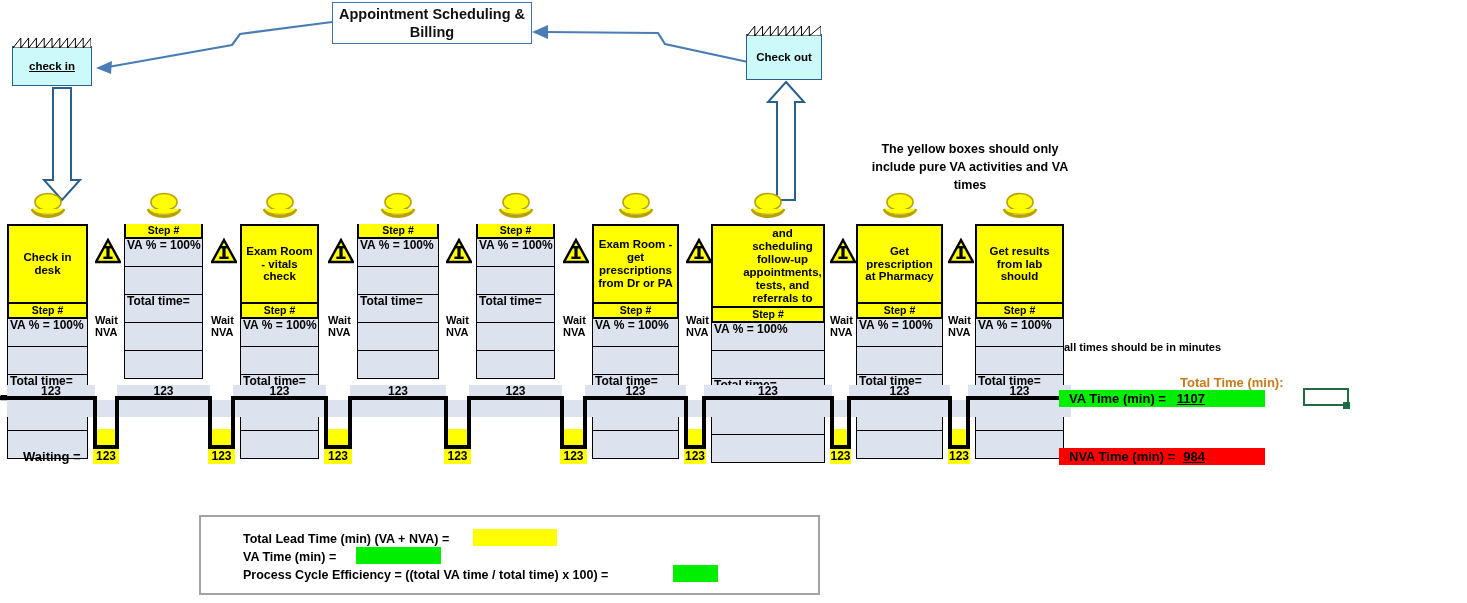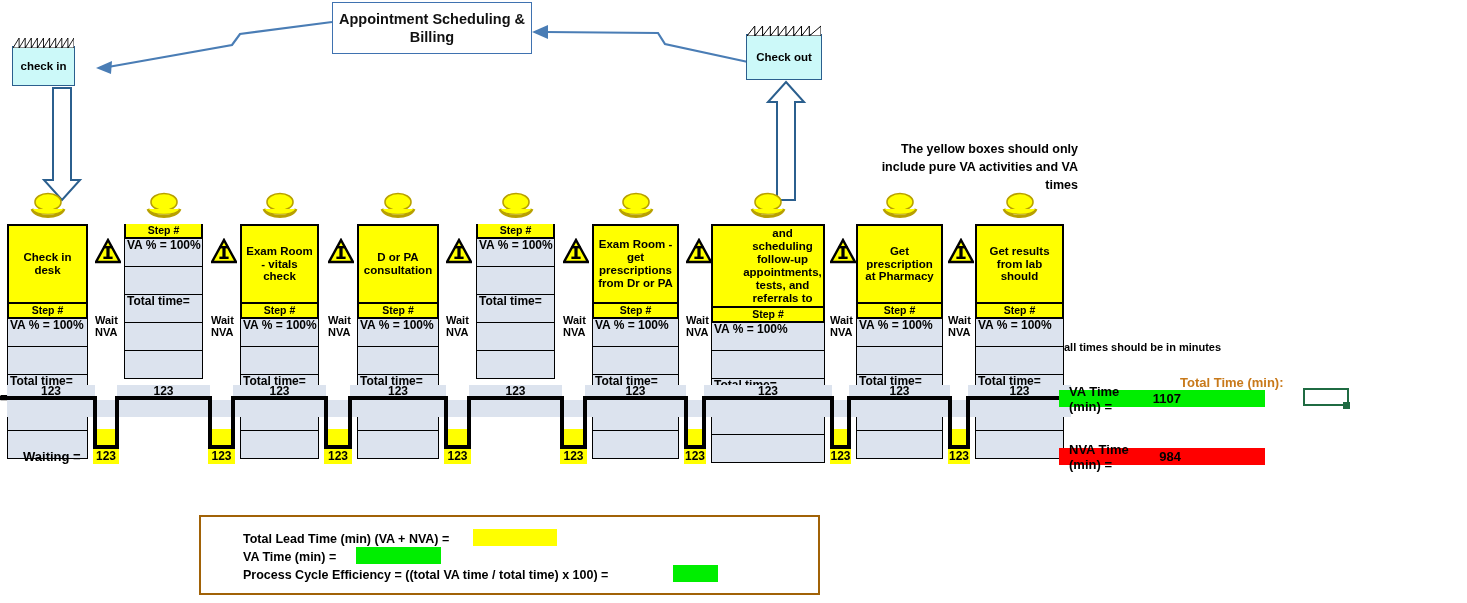--- a/index.html
+++ b/index.html
@@ -47,32 +47,32 @@
   .tl-val{position:absolute;text-align:center;font-weight:bold;font-size:12px;
           color:#000;line-height:14px;}
   .tl-wait-fill{position:absolute;background:#ffff00;}
   .tl-wait-val{position:absolute;background:#ffff00;text-align:center;
                font-weight:bold;font-size:12px;line-height:15px;color:#000;}
 
   
   .sumbar{position:absolute;box-sizing:border-box;display:flex;
           align-items:center;font-weight:bold;font-size:13px;color:#000;}
   .sumbar .lab{padding-left:10px;}
-  .sumbar .val{margin-left:auto;padding-right:84px;}
+  .sumbar .val{margin-left:auto;padding-right:60px;text-decoration:underline;}
 
   .totlabel{position:absolute;font-weight:bold;font-size:13px;color:#c8791a;}
-  .note{position:absolute;text-align:right;font-weight:bold;font-size:12.5px;
+  .note{position:absolute;text-align:center;font-weight:bold;font-size:12.5px;
         line-height:1.45;color:#000;}
   .minnote{position:absolute;font-weight:bold;font-size:11px;color:#000;}
   .waitinglabel{position:absolute;font-weight:bold;font-size:13px;color:#000;}
   .eqleft{position:absolute;font-weight:bold;font-size:13px;color:#000;}
 
   
   .panel{position:absolute;box-sizing:border-box;background:#fff;
-         border:2px solid #a16207;}
+         border:2px solid #a3a3a3;}
   .panel .line{position:absolute;font-weight:bold;font-size:12.5px;color:#000;
                white-space:nowrap;}
   .swatch{position:absolute;}
 
   
   .xlsel{position:absolute;box-sizing:border-box;border:2px solid #1f6b42;}
   .xlhandle{position:absolute;background:#1f6b42;width:7px;height:7px;}
 </style>
 </head>
 <body>
@@ -87,25 +87,25 @@
 
   <g>
     <polygon points="53,88 53,180 44,180 62,200 80,180 71,180 71,88" fill="#ffffff" stroke="#2b5f8e" stroke-width="2"></polygon>
   </g>
 
   <g>
     <polygon points="786,82 804,102 795,102 795,200 777,200 777,102 768,102" fill="#ffffff" stroke="#2b5f8e" stroke-width="2"></polygon>
   </g>
 </svg>
 
-<div class="ctrlbox" id="ctrlbox" style="left:332px;top:2px;width:200px;height:52px;">
+<div class="ctrlbox" id="ctrlbox" style="left:332px;top:2px;width:200px;height:42px;">
   <span>Appointment Scheduling &amp; Billing</span>
 </div>
 
-<div class="factory" style="left:12px;top:46px;width:63px;height:40px;">
+<div class="factory" style="left:12px;top:46px;width:80px;height:40px;text-decoration:underline;">
   <svg class="roof" viewBox="0 0 80 11" preserveAspectRatio="none">
     <path d="M0,11 L0,11 M0,11 L8,1 L8,11 L16,1 L16,11 L24,1 L24,11 L32,1 L32,11
              L40,1 L40,11 L48,1 L48,11 L56,1 L56,11 L64,1 L64,11 L72,1 L72,11 L80,1 L80,11 Z" fill="#ffffff" stroke="#000" stroke-width="1"></path>
   </svg>
   <span>check in</span>
 </div>
 
 <div class="factory" style="left:746px;top:34px;width:76px;height:46px;">
   <svg class="roof" viewBox="0 0 76 11" preserveAspectRatio="none">
     <path d="M0,11 L8,1 L8,11 L16,1 L16,11 L24,1 L24,11 L32,1 L32,11
@@ -159,21 +159,20 @@
       <div class="r">Total time=</div>
       <div class="r"></div>
       <div class="r"></div>
     </div>
     <div class="oper" style="left: 376px; top: 192px;"><svg width="44" height="30" viewBox="0 0 44 30">
         <ellipse cx="22" cy="10" rx="13" ry="8.5" fill="#ffff00" stroke="#b8a000" stroke-width="1.6"></ellipse>
         <path d="M6,17 C10,27 34,27 38,17" fill="none" stroke="#b8a000" stroke-width="3"></path>
         <path d="M6,17 C10,24 34,24 38,17" fill="#ffff00" stroke="#b8a000" stroke-width="1.2"></path>
       </svg></div>
     <div class="proc" style="left: 357px; top: 224px; width: 82px;">
-      <div class="title" style="height: 80px;">D or PA consultation</div>
       <div class="stepbar">Step #</div>
       <div class="r">VA % = 100%</div>
       <div class="r"></div>
       <div class="r">Total time=</div>
       <div class="r"></div>
       <div class="r"></div>
     </div>
     <div class="oper" style="left: 493.5px; top: 192px;"><svg width="44" height="30" viewBox="0 0 44 30">
         <ellipse cx="22" cy="10" rx="13" ry="8.5" fill="#ffff00" stroke="#b8a000" stroke-width="1.6"></ellipse>
         <path d="M6,17 C10,27 34,27 38,17" fill="none" stroke="#b8a000" stroke-width="3"></path>

